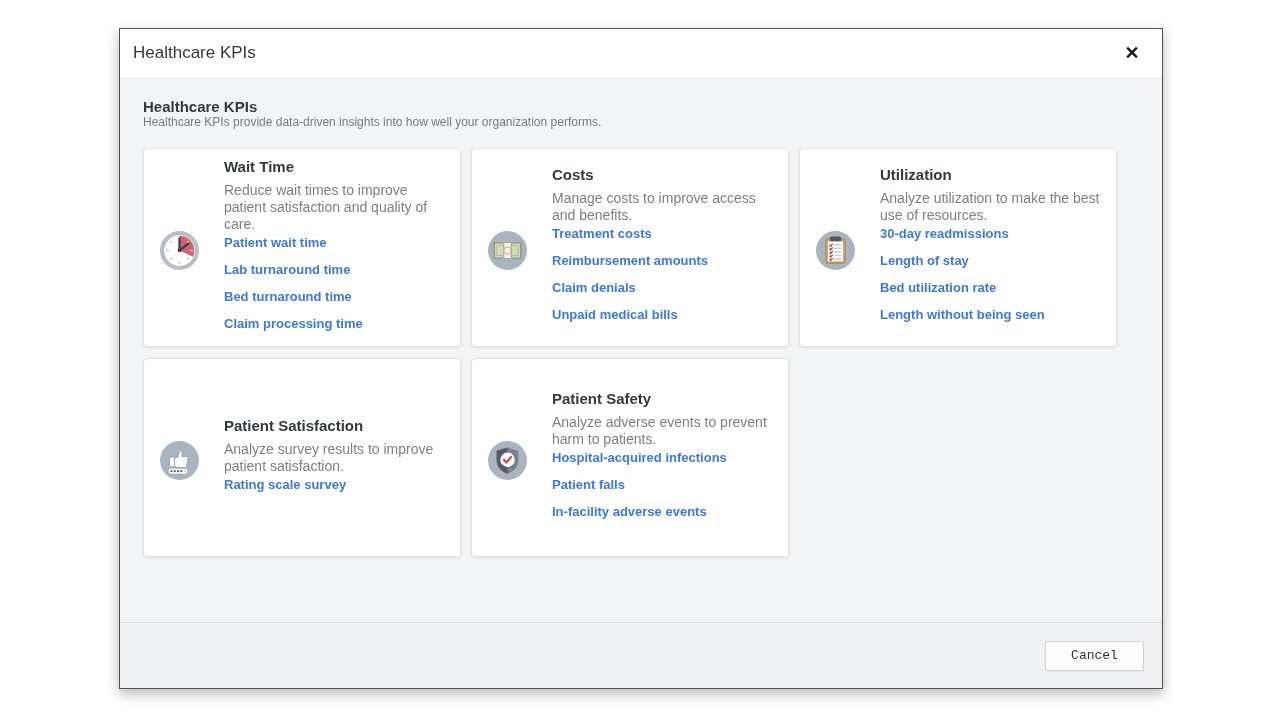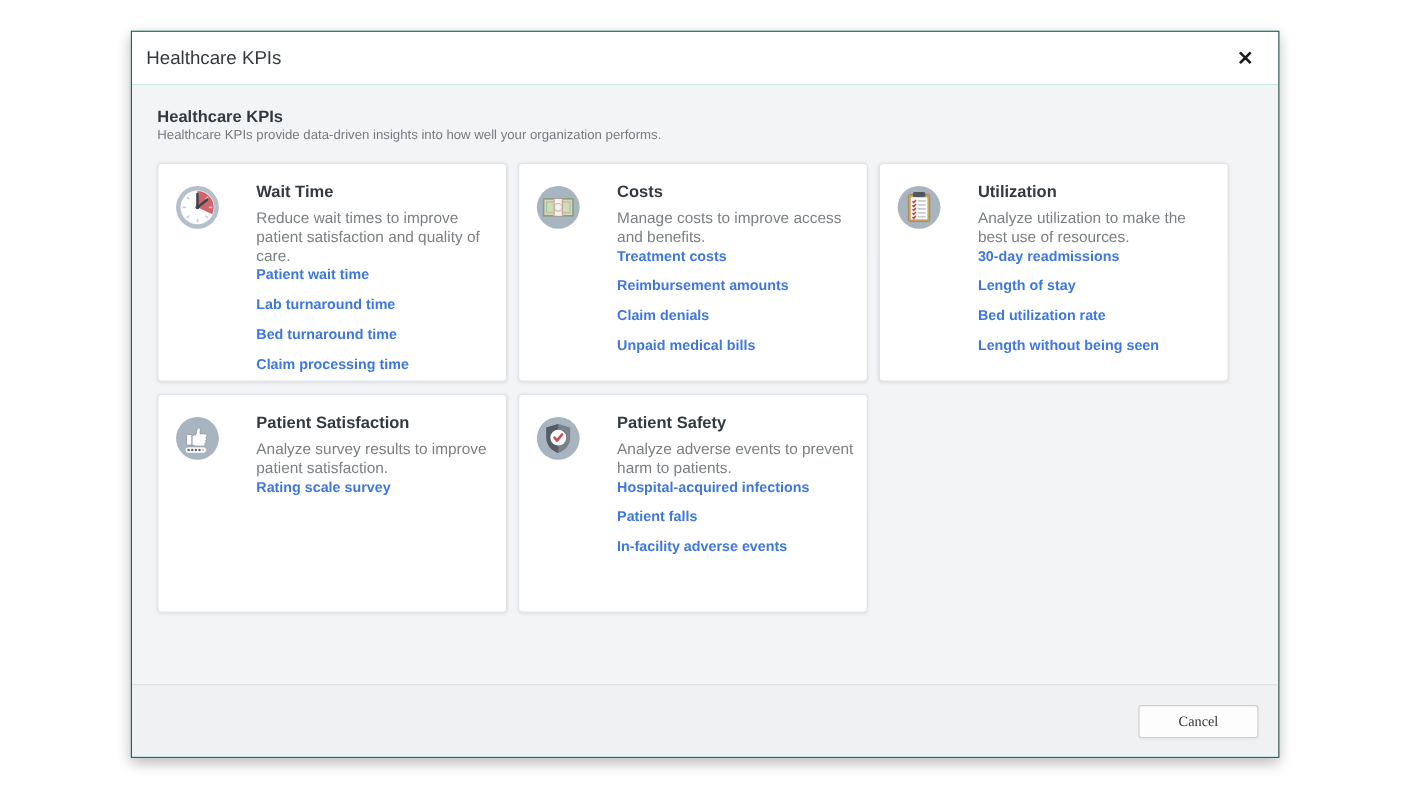--- a/index.html
+++ b/index.html
@@ -1,20 +1,20 @@
 <!DOCTYPE html>
 <html><head>
 <meta charset="utf-8">
 <style>
   * { margin:0; padding:0; box-sizing:border-box; }
   html,body { width:1280px; height:720px; background:#ffffff; font-family:"Liberation Sans", sans-serif; overflow:hidden; }
 
   .dialog {
     position:absolute; left:119px; top:28px; width:1044px; height:661px;
-    background:#14b8a6; border:1px solid #4f4f4f;
+    background:#a16207; border:1px solid #4f4f4f;
     box-shadow:0 5px 12px rgba(0,0,0,0.28);
     display:flex; flex-direction:column;
   }
 
   .dlg-header {
     height:48px; flex:0 0 48px; background:#ffffff;
     display:flex; align-items:center; padding:0 16px 0 13px;
   }
   .dlg-title { font-size:17px; color:#333a3f; }
   .close-btn {
@@ -33,39 +33,39 @@
     display:grid;
     grid-template-columns:repeat(3, 318px);
     grid-auto-rows:199px;
     gap:11px 10px;
   }
 
   .kpi-card {
     background:#ffffff; border:1px solid #e1e3e5; border-radius:4px;
     box-shadow:0 1px 3px rgba(0,0,0,0.09);
     padding:16px 11px 14px 15px;
-    display:flex; align-items:flex-start;gap:9px;
+    display:flex; align-items:center;
   }
   .kpi-icon { flex:0 0 41px; width:41px; height:41px; margin-top:3px; }
   .kpi-content { margin-left:24px; flex:1 1 auto; }
   .kpi-title { font-size:15px; font-weight:bold; color:#333a3f; margin-top:1px; }
   .kpi-desc { font-size:14px; color:#7b8084; line-height:17px; margin-top:7px; }
   .kpi-links { list-style:none; }
   .kpi-links li { margin-bottom:9px; }
   .kpi-link {
     font-size:13px; font-weight:bold; color:#3e77dd; text-decoration:none; cursor:pointer;
   }
 
   .dlg-footer {
     flex:0 0 66px; background:#f0f1f2; border-top:1px solid #e0e1e3;
     display:flex; align-items:center; justify-content:flex-end; padding-right:18px;
   }
   .cancel-btn {
-    width:109px; height:30px; background:#fdfdfd; border:1px solid #cfd0d2; border-radius:3px;
-    font-family:Liberation Serif, serif; font-size:13px; color:#333; cursor:pointer;
+    width:99px; height:30px; background:#fdfdfd; border:1px solid #cfd0d2; border-radius:3px;
+    font-family:Liberation Mono, monospace; font-size:13px; color:#333; cursor:pointer;
     box-shadow:0 1px 1px rgba(0,0,0,0.04);
   }
 </style>
 </head>
 <body>
 
 <div class="dialog">
 
   <div class="dlg-header">
     <span class="dlg-title">Healthcare KPIs</span>

